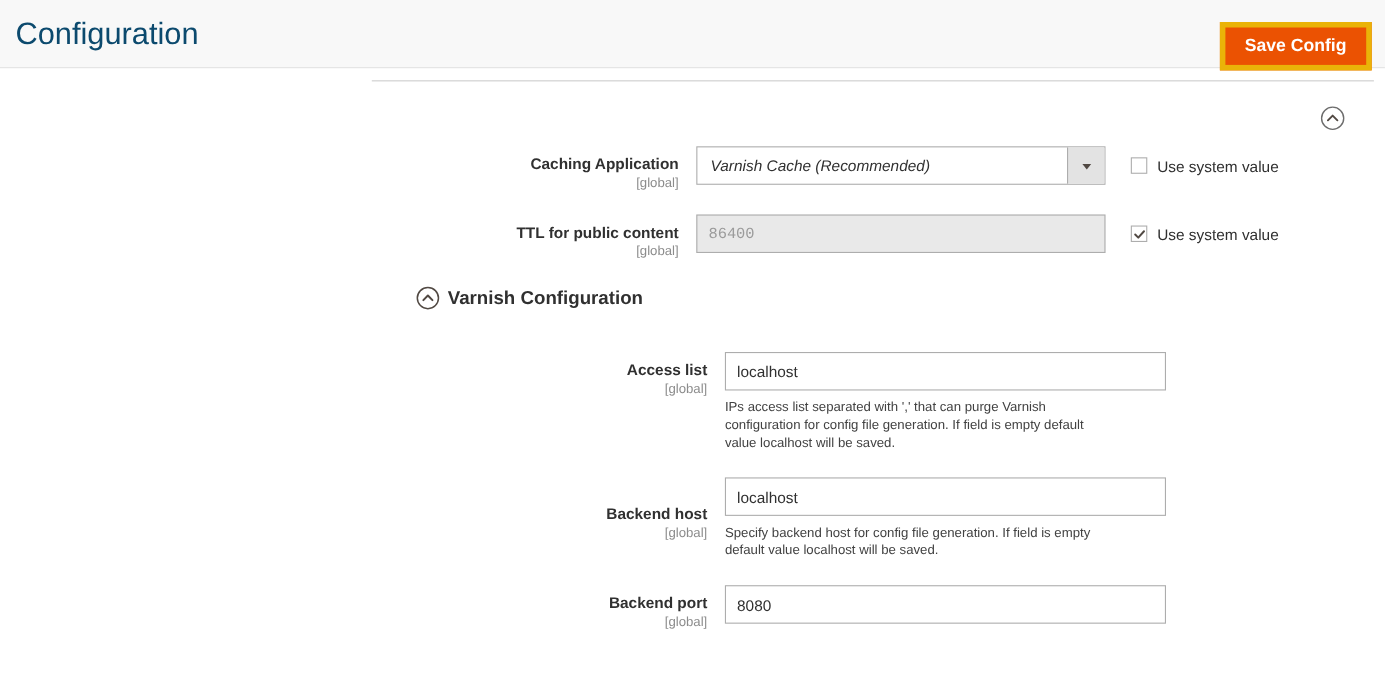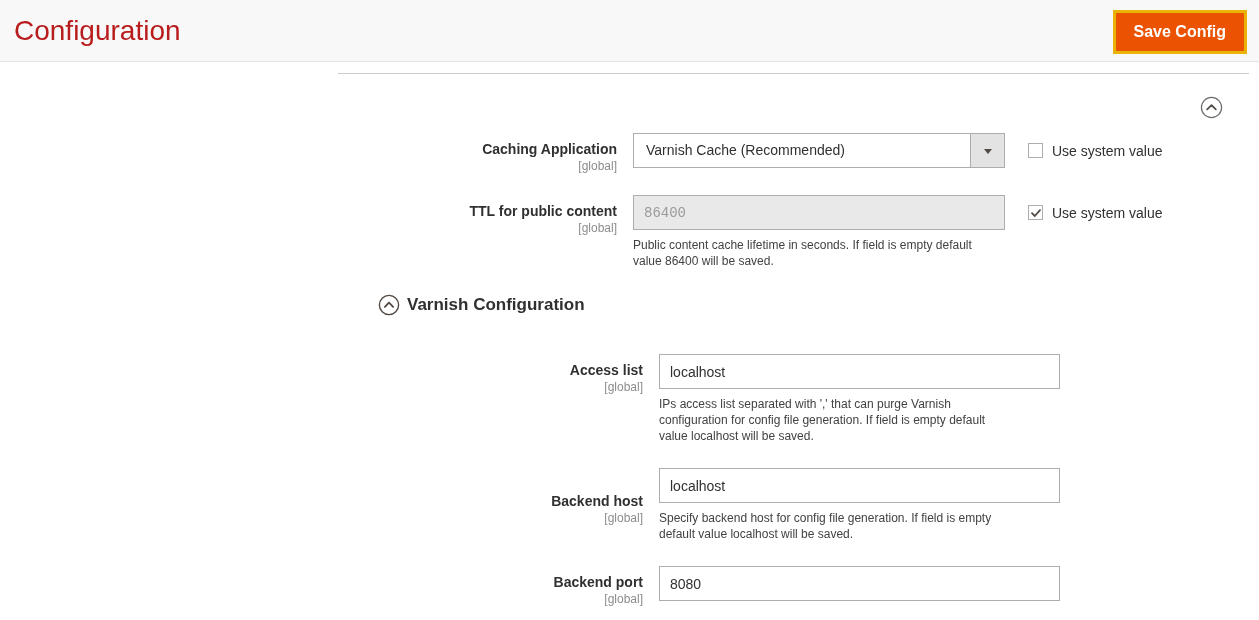--- a/index.html
+++ b/index.html
@@ -19,29 +19,29 @@
     background:#f8f8f8;
     border-bottom:1px solid #e3e3e3;
     position:relative;
   }
   .page-title {
     margin:0;
     padding:15px 0 0 14px;
     font-size:28px;
     line-height:32px;
     font-weight:400;
-    color:#b91c1c;
+    color:#0c4a6e;
   }
   .save-btn {
     position:absolute;
-    top:10px; right:12px;
+    top:20px; right:12px;
     height:44px;
     padding:0 18px;
     background:#eb5202;
-    border:3px solid #eab308;
+    border:5px solid #eab308;
     color:#ffffff;
     font-family:"Liberation Sans", sans-serif;
     font-size:16px;
     font-weight:700;
     cursor:pointer;
   }
 
   
   .fieldset {
     margin:11px 10px 0 338px;
@@ -90,20 +90,21 @@
   .control-col { margin-left:16px; }
 
   
   .select {
     width:372px; height:35px;
     border:1px solid #adadad;
     background:#ffffff;
     display:flex;
     align-items:stretch;
     cursor:pointer;
+    font-style:italic;
   }
   .select-value {
     flex:1;
     padding:0 12px;
     line-height:33px;
     font-size:14px;
     color:#303030;
     white-space:nowrap;
     overflow:hidden;
   }
@@ -232,21 +233,20 @@
       </div>
     </div>
 
     <div class="row row-2">
       <div class="label-col">
         <span class="field-label">TTL for public content</span>
         <span class="scope">[global]</span>
       </div>
       <div class="control-col">
         <input class="text-input" type="text" disabled="" value="86400" style="">
-        <div class="note">Public content cache lifetime in seconds. If field is empty default value 86400 will be saved.</div>
       </div>
       <div class="checkbox-col">
         <span class="checkbox checked">
           <svg width="12" height="12" viewBox="0 0 12 12">
             <path d="M2 6.2 L4.8 9 L10 3.2" fill="none" stroke="#514943" stroke-width="1.8" stroke-linecap="round" stroke-linejoin="round"></path>
           </svg>
         </span>
         <span class="cb-label">Use system value</span>
       </div>
     </div>

